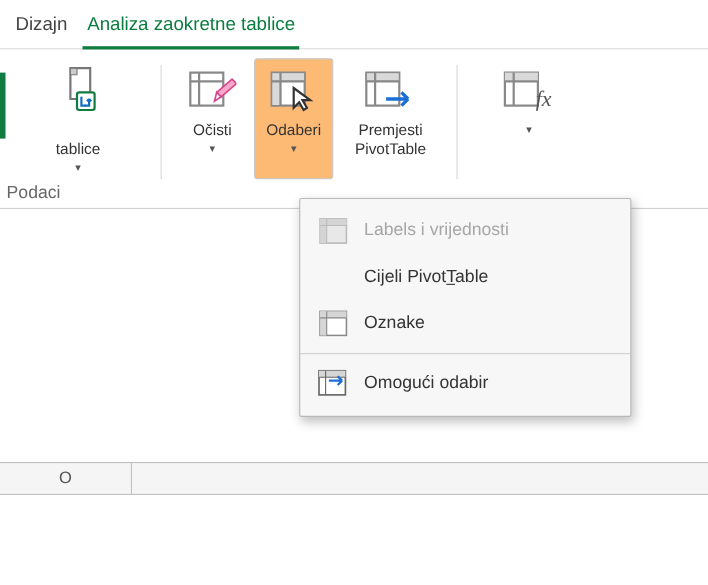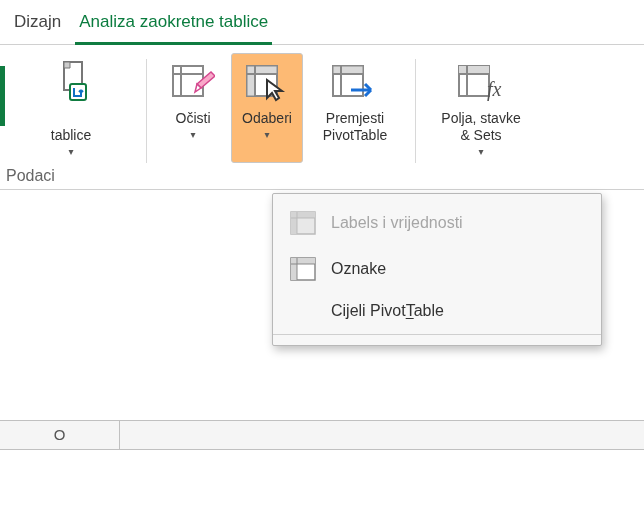--- a/index.html
+++ b/index.html
@@ -110,23 +110,23 @@
       position: absolute;
       height: 28px;
       line-height: 28px;
       text-align: center;
       font-size: 15px;
       color: #555;
       border-right: 1px solid #c0c0c0;
     }
     .dropdown {
       position: absolute;
-      top: 193px;
+      top: 180px;
       left: 272px;
-      width: 330px;
+      width: 302px;
       background: #f7f7f7;
       border: 1px solid #b8b8b8;
       box-shadow: 2px 4px 10px rgba(0,0,0,.25);
       border-radius: 2px;
       padding: 6px 0;
       z-index: 10;
     }
     .menu-item {
       display: flex;
       align-items: center;
@@ -251,21 +251,20 @@
       <div class="btn" style="min-width:110px">
         <div class="icon-wrap">
           <svg width="48" height="40" viewBox="0 0 48 40">
             <rect x="2" y="4" width="30" height="30" fill="#fff" stroke="#888" stroke-width="2"></rect>
             <rect x="2" y="4" width="30" height="8" fill="#d9d9d9"></rect>
             <line x1="2" y1="12" x2="32" y2="12" stroke="#888" stroke-width="2"></line>
             <line x1="10" y1="4" x2="10" y2="34" stroke="#888" stroke-width="2"></line>
             <text x="30" y="34" font-family="serif" font-style="italic" font-size="20" fill="#555">fx</text>
           </svg>
         </div>
-        <div class="lbl"><span>Polja, stavke</span><br><span>&amp; Sets</span></div>
         <div class="chev">▾</div>
       </div>
     </div>
   </div>
 </div>
 
 <div class="grid-area">
   <div class="col-header">
     <div class="cell" style="left:0;width:120px">O</div>
   </div>
@@ -279,32 +278,44 @@
         <rect x="1" y="1" width="6" height="22" fill="#d4d4d4"></rect>
         <rect x="1" y="1" width="24" height="6" fill="#d4d4d4"></rect>
         <line x1="7" y1="1" x2="7" y2="23" stroke="#bbb"></line>
         <line x1="1" y1="7" x2="25" y2="7" stroke="#bbb"></line>
       </svg>
     </span>
     <span><span>Labels</span><span> i vrijednosti</span></span>
   </div>
 
 
+  <div class="menu-item indent">
+    <span><span>Cijeli  Pivot</span><span class="underline">T</span><span>able</span></span>
+  </div>
+
   <div class="menu-item">
     <span class="mi-icon">
       <svg width="26" height="24" viewBox="0 0 26 24">
         <rect x="1" y="1" width="24" height="22" fill="#fff" stroke="#888" stroke-width="1.5"></rect>
         <rect x="1" y="1" width="6" height="22" fill="#d6d6d6"></rect>
         <rect x="1" y="1" width="24" height="6" fill="#d6d6d6"></rect>
         <line x1="7" y1="1" x2="7" y2="23" stroke="#888"></line>
         <line x1="1" y1="7" x2="25" y2="7" stroke="#888"></line>
       </svg>
     </span>
     <span>Oznake</span>
   </div>
 
-  <div class="menu-item indent">
-    <span><span>Cijeli  Pivot</span><span class="underline">T</span><span>able</span></span>
-  </div>
-
   <div class="menu-sep"></div>
 
+  <div class="menu-item">
+    <span class="mi-icon">
+      <svg width="28" height="26" viewBox="0 0 28 26">
+        <rect x="1" y="1" width="24" height="22" fill="#fff" stroke="#666" stroke-width="1.5"></rect>
+        <rect x="1" y="1" width="24" height="6" fill="#d6d6d6"></rect>
+        <line x1="7" y1="1" x2="7" y2="23" stroke="#666"></line>
+        <line x1="1" y1="7" x2="25" y2="7" stroke="#666"></line>
+        <path d="M10 10 L22 10 M22 10 L18 6 M22 10 L18 14" stroke="#1a6fd6" stroke-width="2" fill="none"></path>
+      </svg>
+    </span>
+    <span>Omogući odabir</span>
+  </div>
 </div>
 
 </body></html>

